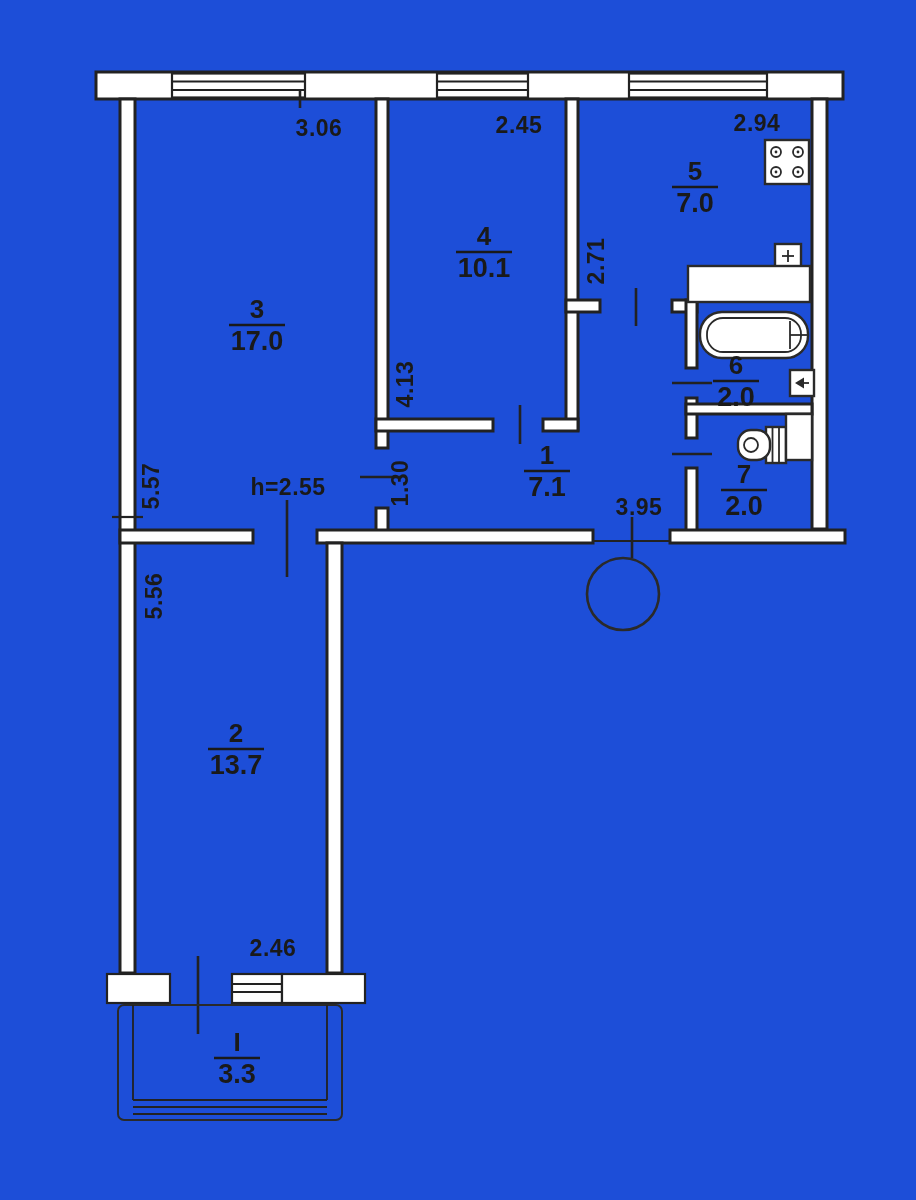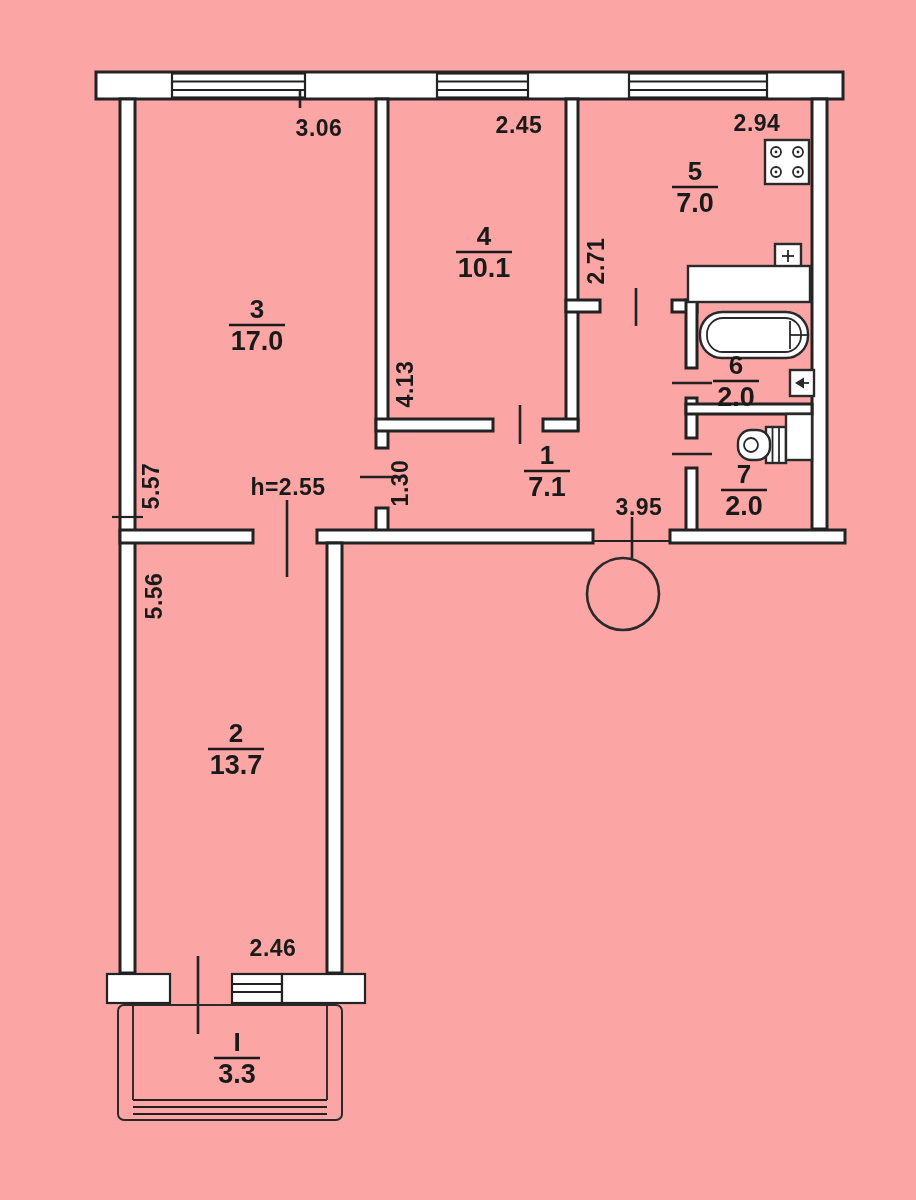--- a/index.html
+++ b/index.html
@@ -1,16 +1,16 @@
 <!DOCTYPE html>
 <html><head>
 <meta charset="utf-8">
 <style>
   html,body{margin:0;padding:0;background:#ffffff;}
-  .stage{position:relative;width:916px;height:1200px;background:#fca5a5;overflow:hidden;
+  .stage{position:relative;width:916px;height:1200px;background:#1d4ed8;overflow:hidden;
          font-family:"Liberation Sans", sans-serif;}
   svg{display:block}
   .wall{fill:#ffffff;stroke:#222222;stroke-width:3;}
   .wall-thin{fill:#ffffff;stroke:#222222;stroke-width:2.2;}
   .ln2{stroke:#222222;stroke-width:2.2;fill:none;}
   .ln1{stroke:#222222;stroke-width:1.8;fill:none;}
   .tick{stroke:#222222;stroke-width:2.6;fill:none;}
   .fix{fill:#ffffff;stroke:#2a2a2a;stroke-width:2.4;}
   .fix1{fill:none;stroke:#2a2a2a;stroke-width:1.8;}
   .dim{font-size:23px;font-weight:700;fill:#1a1a1a;letter-spacing:0.5px;}

